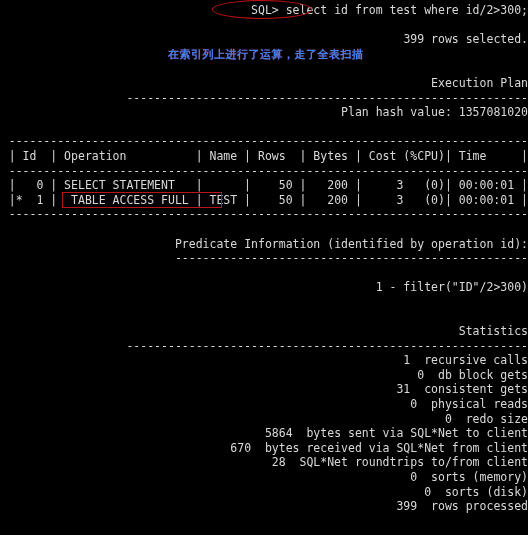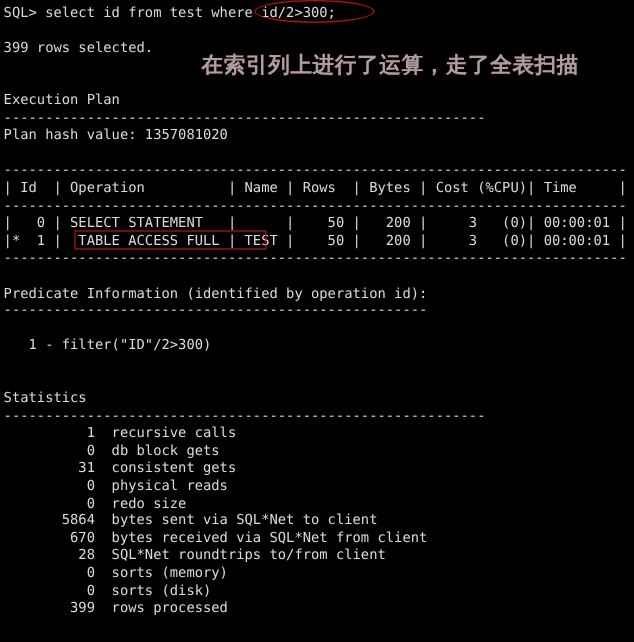--- a/index.html
+++ b/index.html
@@ -29,20 +29,21 @@
   .lines {
     position: absolute;
     top: 3px;
     left: 3px;
     right: 0;
     white-space: pre;
     font-family: "DejaVu Sans Mono", "Liberation Mono", monospace;
     font-size: 11.5px;
     line-height: 14.6px;
     color: #d9d9d9;
+    text-align: right;
   }
   .ln {
     display: block;
     white-space: pre;
     height: 14.6px;
     min-height: 14.6px;
     font-family: "DejaVu Sans Mono", "Liberation Mono", monospace;
   }
   .ln.blank { color: transparent; }
 
@@ -55,23 +56,23 @@
     pointer-events: none;
   }
   .annot-rect {
     position: absolute;
     border: 1.5px solid #b71616;
     box-sizing: border-box;
     pointer-events: none;
   }
   .annot-note {
     position: absolute;
-    color: #a3a3a3;
+    color: #3b82f6;
     font-family: "DejaVu Sans", "Liberation Sans", sans-serif;
-    font-size: 18px;
+    font-size: 11px;
     font-weight: bold;
     letter-spacing: 0.5px;
     white-space: nowrap;
     text-shadow: 0 0 1px #8e0b0b;
   }
 </style>
 </head>
 <body>
 
 <div id="terminal">

